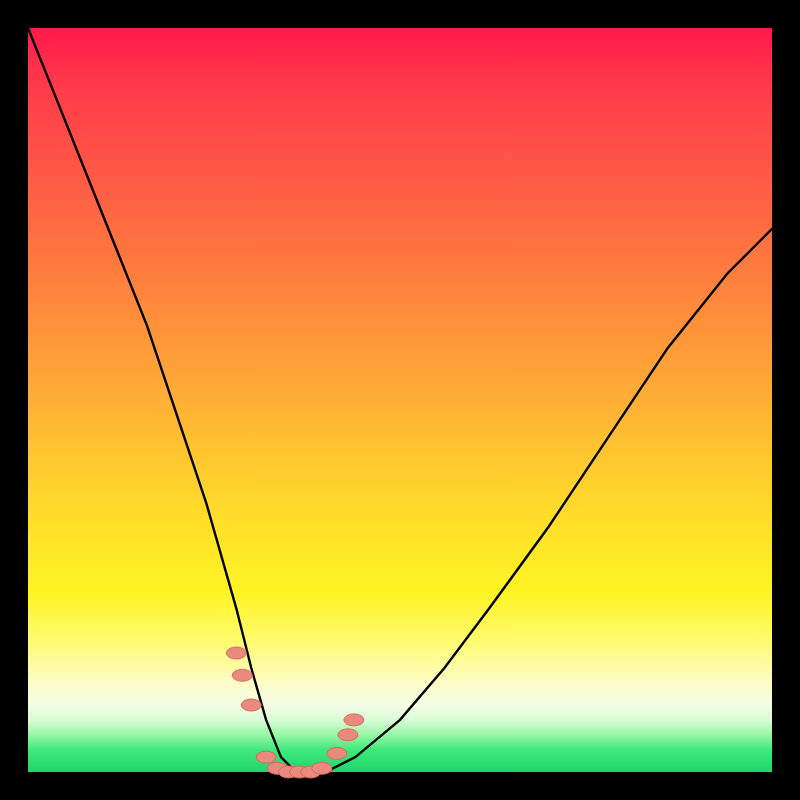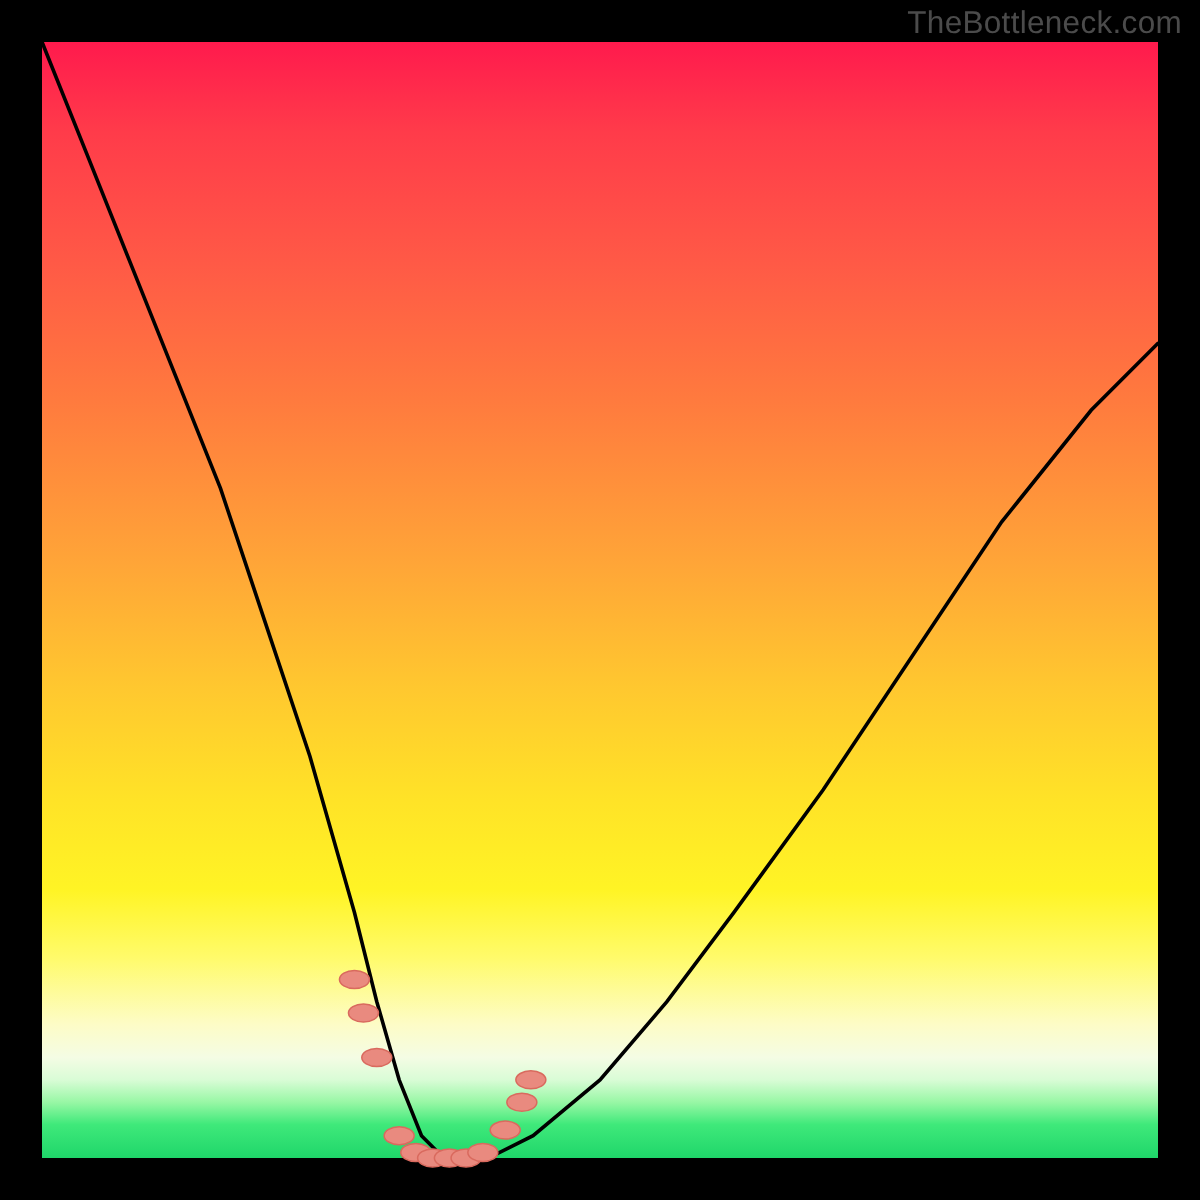--- a/index.html
+++ b/index.html
@@ -80,14 +80,13 @@
         <ellipse cx="260.4" cy="744.0" rx="10" ry="6" fill="#e98a7f" stroke="#d96a5e" stroke-width="1"></ellipse>
         <ellipse cx="271.6" cy="744.0" rx="10" ry="6" fill="#e98a7f" stroke="#d96a5e" stroke-width="1"></ellipse>
         <ellipse cx="282.7" cy="744.0" rx="10" ry="6" fill="#e98a7f" stroke="#d96a5e" stroke-width="1"></ellipse>
         <ellipse cx="293.9" cy="740.3" rx="10" ry="6" fill="#e98a7f" stroke="#d96a5e" stroke-width="1"></ellipse>
         <ellipse cx="308.8" cy="725.4" rx="10" ry="6" fill="#e98a7f" stroke="#d96a5e" stroke-width="1"></ellipse>
         <ellipse cx="319.9" cy="706.8" rx="10" ry="6" fill="#e98a7f" stroke="#d96a5e" stroke-width="1"></ellipse>
         <ellipse cx="325.9" cy="691.9" rx="10" ry="6" fill="#e98a7f" stroke="#d96a5e" stroke-width="1"></ellipse>
       </g>
   </svg>
 
-  <div class="watermark">TheBottleneck.com</div>
 </div>
 
 </body></html>

